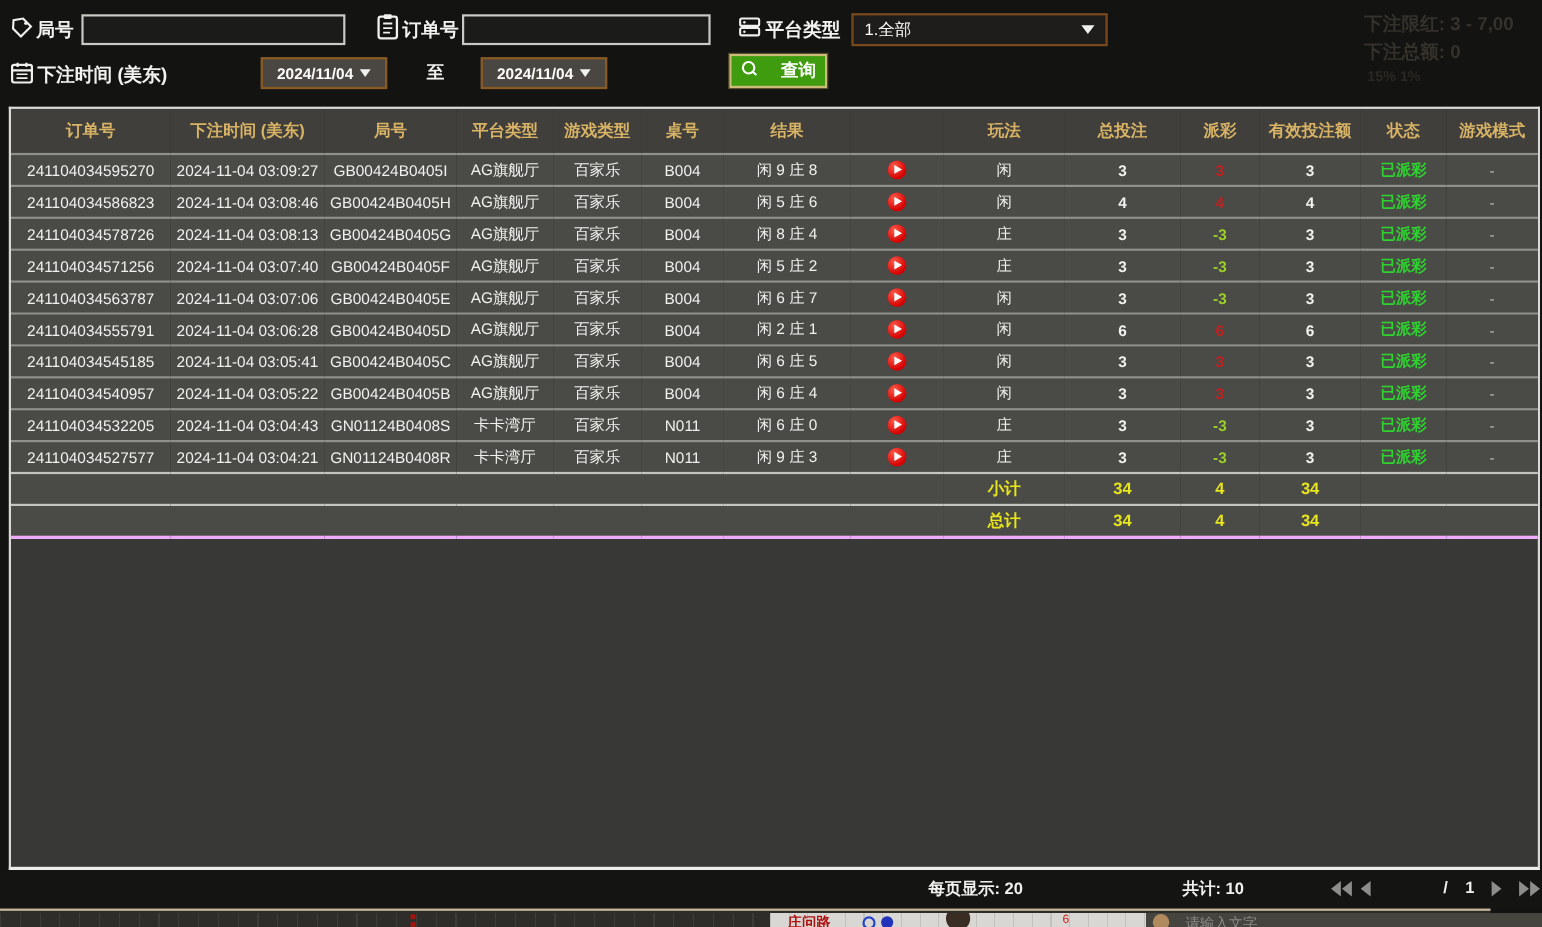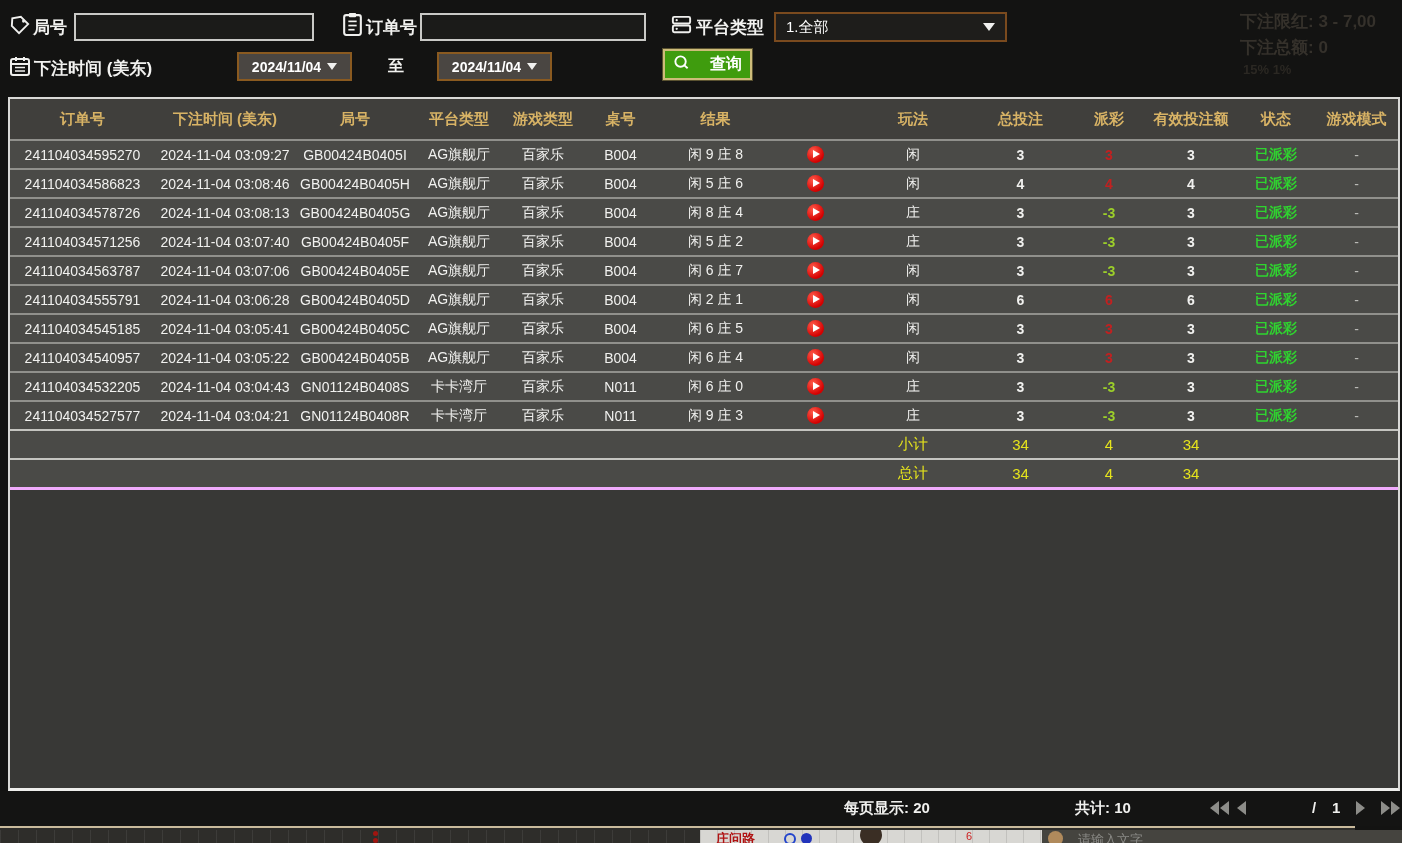--- a/index.html
+++ b/index.html
@@ -41,21 +41,21 @@
   table{border-collapse:collapse;table-layout:fixed;width:1388px;}
   th{
     background:#403f3c;color:#d8b365;font-size:15px;font-weight:bold;
     height:40px;text-align:center;padding:0;white-space:nowrap;overflow:hidden;
   }
   td{
     color:#f1f1ef;font-size:14px;text-align:center;height:27px;padding:0;
     white-space:nowrap;overflow:hidden;
   }
   tr.data-row td{background:#4a4a47;border-top:2px solid #90908c;}
-  tr.sum-row td{background:#4a4a47;border-top:2px solid #c4c4c0;color:#e6e41c;font-weight:normal;font-size:15px;}
+  tr.sum-row td{background:#4a4a47;border-top:2px solid #c4c4c0;color:#e6e41c;font-weight:bold;font-size:15px;}
   tr.sum-row.last td{border-bottom:3px solid #f0abfc;}
   td.payout-pos{color:#c32020;font-weight:bold;}
   td.payout-neg{color:#9ccf2a;font-weight:bold;}
   td.status{color:#2fd32f;font-weight:bold;}
   td.dash{color:#b9b9b6;}
   td.num{font-weight:bold;}
   .play-icon{
     display:inline-block;width:17px;height:17px;border-radius:50%;
     background:radial-gradient(circle at 35% 30%, #ff5a4a, #d40000 70%);
     position:relative;vertical-align:middle;cursor:pointer;

